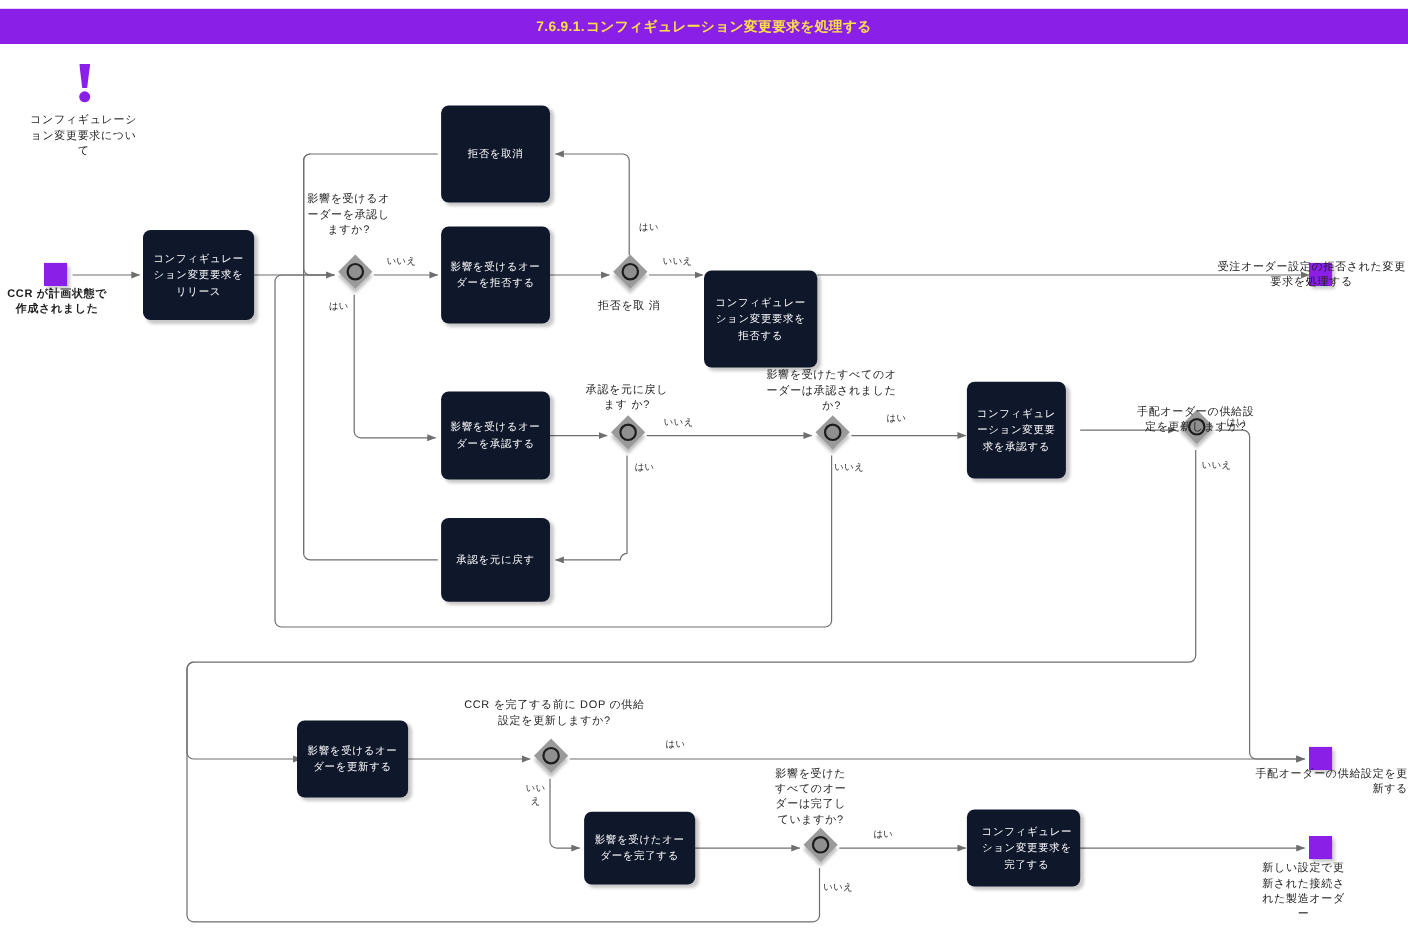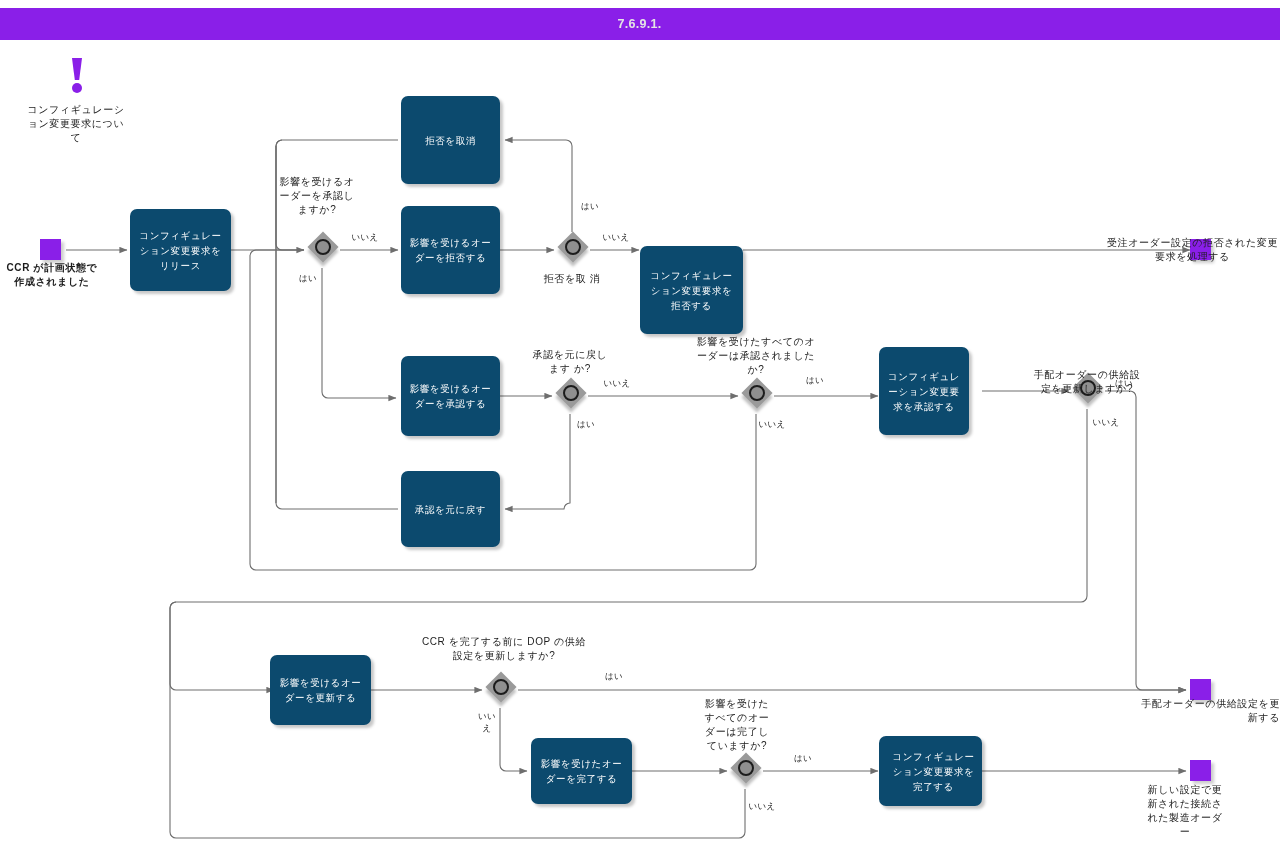--- a/index.html
+++ b/index.html
@@ -1,29 +1,29 @@
 <!DOCTYPE html>
 <html><head>
 <meta charset="utf-8">
 <style>
   html,body{margin:0;padding:0;background:#ffffff;}
   body{width:1280px;height:850px;position:relative;overflow:hidden;
        font-family:"Liberation Sans","DejaVu Sans",sans-serif;}
 
   
   #titlebar{position:absolute;left:0;top:8px;width:1280px;height:32px;
-    background:#8A1FE8;color:#e5e5e5;display:flex;align-items:center;
+    background:#8A1FE8;color:#fde047;display:flex;align-items:center;
     justify-content:center;font-size:12.5px;font-weight:bold;letter-spacing:.3px;}
   #titlebar .num{margin-right:1px;}
 
   
   #wires{position:absolute;left:0;top:0;width:1280px;height:850px;}
 
   
-  .act{position:absolute;background:#0c4a6e;border-radius:7px;
+  .act{position:absolute;background:#0f172a;border-radius:7px;
     box-shadow:3px 3px 3px rgba(0,0,0,.22);
     color:#ffffff;font-size:9.5px;line-height:15px;letter-spacing:.6px;
     display:flex;align-items:center;justify-content:center;text-align:center;
     padding:3px 6px;box-sizing:border-box;}
 
   
   .dec{position:absolute;width:32px;height:32px;}
   .dec .dia{position:absolute;left:2px;top:2px;width:22px;height:22px;
     background:#9A9A9A;transform:rotate(45deg);
     box-shadow:3px 3px 3px rgba(0,0,0,.25);}
@@ -45,20 +45,21 @@
   
   .txt{position:absolute;color:#1c1c1c;text-align:center;
     font-size:10px;line-height:14px;letter-spacing:.6px;}
   .txt.lbl{font-size:8.5px;line-height:12px;letter-spacing:.3px;}
 </style>
 </head>
 <body>
 
 <div id="titlebar">
   <span class="num">7.6.9.1.</span>
+    <span>コンフィギュレーション変更要求を処理する</span>
 </div>
 
 <svg id="wires" viewBox="0 0 1280 850" xmlns="http://www.w3.org/2000/svg">
   <defs>
     <marker id="ah" markerWidth="9" markerHeight="9" refX="7.6" refY="3.2" orient="auto" markerUnits="userSpaceOnUse">
       <path d="M0,0 L8,3.2 L0,6.4 z" fill="#6E6E6E"></path>
     </marker>
   </defs>
   <g fill="none" stroke="#6E6E6E" stroke-width="1.1" stroke-linejoin="round">
 

